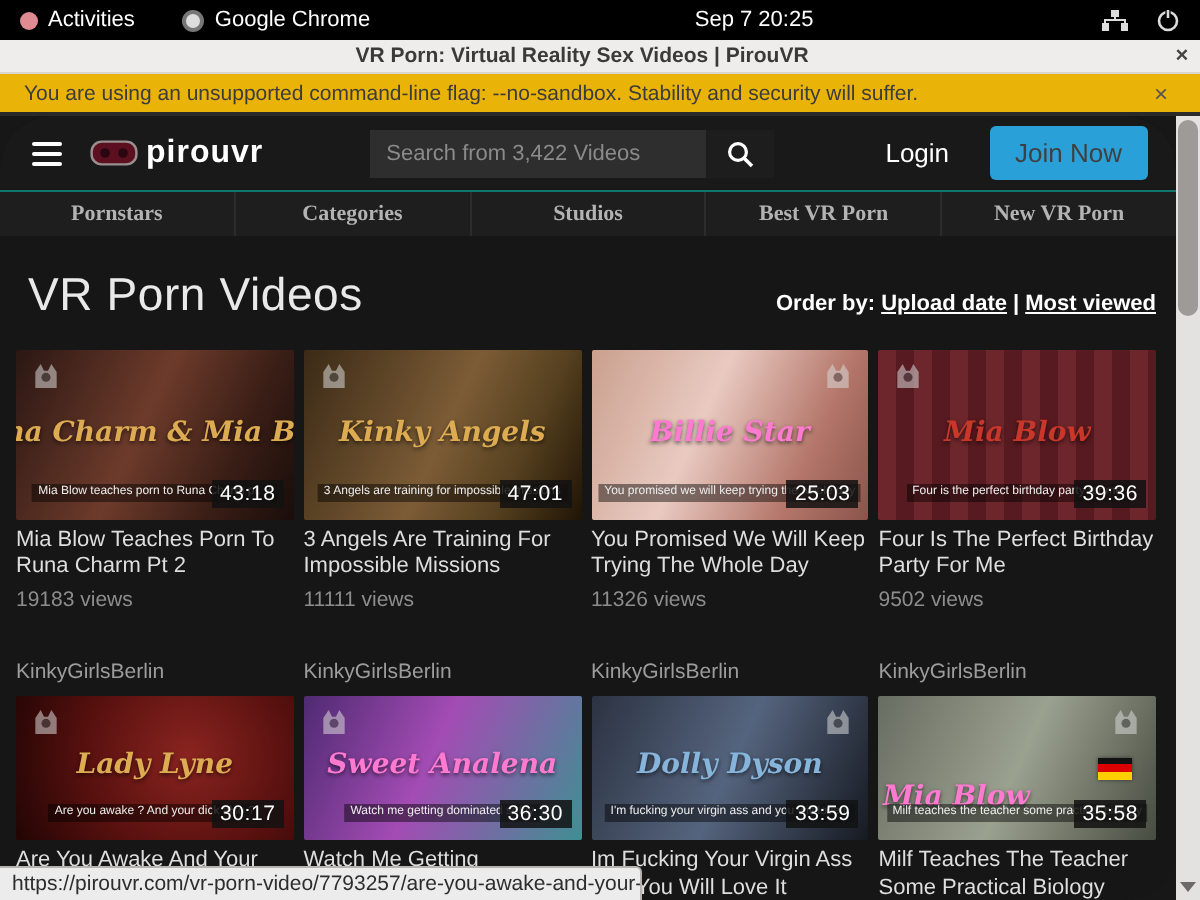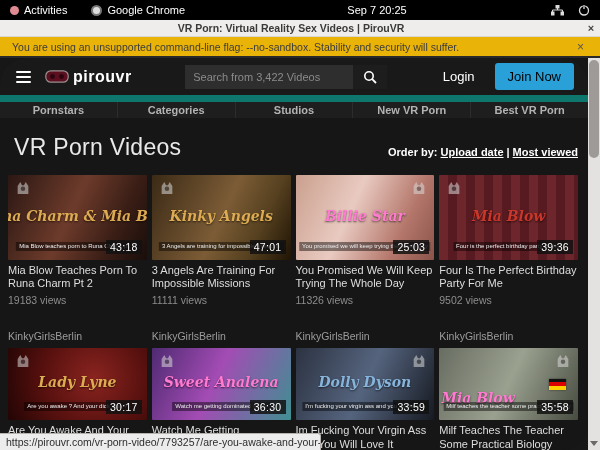--- a/index.html
+++ b/index.html
@@ -39,24 +39,24 @@
   .burger { width:15px; display:flex; flex-direction:column; gap:3px; }
   .burger span { height:2px; background:#fff; border-radius:1px; }
   .logo { display:flex; align-items:center; gap:4px; margin-left:4px; }
   .logo-goggle { width:24px; height:13px; }
   .logo-text { color:#fff; font-weight:bold; font-size:16px; letter-spacing:.5px; }
   .search-wrap { flex:1; display:flex; align-items:center; justify-content:center; gap:0; margin-left:14px; }
   .search-input { width:168px; height:24px; background:#2e2e2e; border:none; color:#9a9a9a; font-size:11px; padding:0 8px; font-family:"Liberation Sans",sans-serif; }
   .search-input::placeholder { color:#8b8b8b; }
   .search-btn { width:34px; height:24px; background:#1d1d1d; border:none; display:flex; align-items:center; justify-content:center; }
   .login { color:#fff; font-size:13px; margin:0 10px 0 16px; }
-  .join-btn { background:#2aa0d8; color:#000000; border:none; font-size:13px; padding:6px 13px; border-radius:3px; font-family:"Liberation Sans",sans-serif; }
-
-  
-  .nav { height:23px; background:#a21caf; display:flex; border-top:7px solid #0f766e; }
+  .join-btn { background:#2aa0d8; color:#404040; border:none; font-size:13px; padding:6px 13px; border-radius:3px; font-family:"Liberation Sans",sans-serif; }
+
+  
+  .nav { height:23px; background:#a21caf; display:flex; border-top:1px solid #0f766e;font-family:Liberation Serif, serif; }
   .nav-item { flex:1; display:flex; align-items:center; justify-content:center; color:#b3b3b3; font-size:11px; font-weight:bold; border-right:1px solid #2c2c2c; background:#1e1e1e; }
   .nav-item:last-child { border-right:none; }
 
   
   .titlerow { display:flex; align-items:flex-end; justify-content:space-between; padding:16px 10px 14px 14px; }
   .page-title { color:#e9e9e9; font-size:23px; font-weight:500; letter-spacing:.3px; }
   .orderby { color:#fff; font-size:11px; font-weight:bold; padding-bottom:3px; }
   .orderby a { color:#fff; text-decoration:underline; }
   .order-sep { margin:0 3px; }
 
@@ -162,22 +162,22 @@
       </button>
     </div>
     <a class="login">Login</a>
     <button class="join-btn">Join Now</button>
   </div>
 
   <div class="nav">
     <div class="nav-item">Pornstars</div>
     <div class="nav-item">Categories</div>
     <div class="nav-item">Studios</div>
+    <div class="nav-item">Best VR Porn</div>
     <div class="nav-item">New VR Porn</div>
-    <div class="nav-item">Best VR Porn</div>
   </div>
 
   <div class="titlerow">
     <h1 class="page-title">VR Porn Videos</h1>
     <div class="orderby">
       <span>Order by:</span>
       <a>Upload date</a><span class="order-sep">|</span><a>Most viewed</a>
     </div>
   </div>
 

